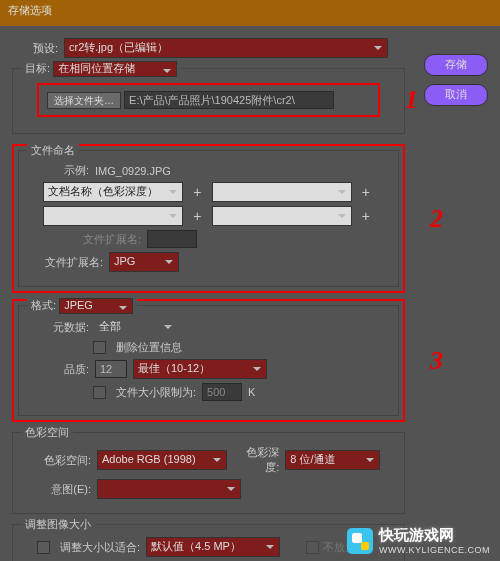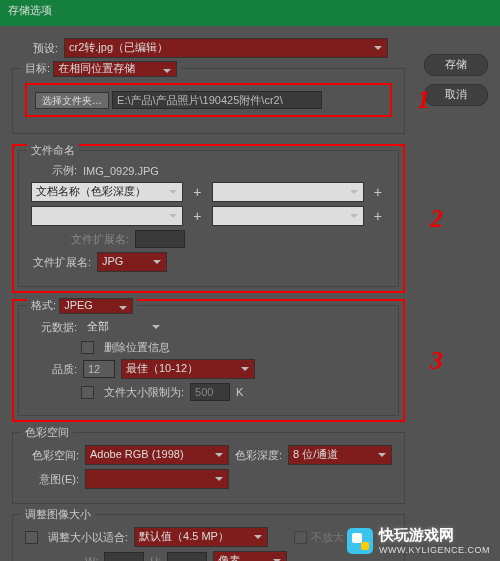--- a/index.html
+++ b/index.html
@@ -1,26 +1,26 @@
 <!DOCTYPE html>
 <html><head>
 <meta charset="utf-8">
 <style>
 body{margin:0;background:#535353;font-family:"Microsoft YaHei",sans-serif;font-size:11px;color:#ccc;width:500px;height:561px;position:relative;overflow:hidden}
-.titlebar{background:#15803d;height:20px;padding:3px 8px;color:#ddd;font-size:11px}
+.titlebar{background:#a16207;height:20px;padding:3px 8px;color:#ddd;font-size:11px}
 .main{padding:8px 95px 8px 12px;position:relative}
 .btns{position:absolute;right:12px;top:28px;display:flex;flex-direction:column;gap:8px}
-.btn{width:62px;height:20px;background:#404040;border:1px solid #333;border-radius:10px;color:#ddd;text-align:center;line-height:18px;font-size:11px}
+.btn{width:62px;height:20px;background:#8b5cf6;border:1px solid #333;border-radius:10px;color:#ddd;text-align:center;line-height:18px;font-size:11px}
 .row{display:flex;align-items:center;gap:6px;margin:4px 0}
 .lbl{min-width:46px;text-align:right;color:#ccc}
 .sel{background:#7f1d1d;border:1px solid #333;color:#ddd;height:18px;padding:0 18px 0 4px;position:relative;display:inline-block;line-height:16px}
 .sel::after{content:"";position:absolute;right:5px;top:7px;border:4px solid transparent;border-top-color:#bbb}
 .inp{background:#3a3a3a;border:1px solid #2a2a2a;color:#bbb;height:16px;padding:0 4px;display:inline-block;line-height:16px}
 .inp.light{background:#5a5a5a}
-.grp{border:1px solid #444;padding:8px 12px 10px;margin:10px 0;position:relative}
+.grp{border:1px solid #444;padding:8px 24px 10px;margin:10px 0;position:relative}
 .grp-t{position:absolute;top:-8px;left:8px;background:#535353;padding:0 4px;color:#ccc}
 .redbox{border:2px solid #e00;padding:6px 8px;margin:6px 0;position:relative}
 .redlbl{position:absolute;right:-40px;top:50%;transform:translateY(-50%);color:#e00;font-family:Georgia,serif;font-style:italic;font-size:26px;font-weight:bold}
 .smallbtn{background:#6a6a6a;border:1px solid #333;color:#ddd;padding:2px 6px;font-size:10px}
 .chk{width:11px;height:11px;border:1px solid #333;background:#5a5a5a;display:inline-block;vertical-align:middle;margin-right:4px}
 .plus{color:#ccc;font-size:14px;padding:0 4px}
 .watermark{position:absolute;bottom:6px;right:10px;display:flex;align-items:center;gap:6px}
 .wmicon{width:26px;height:26px;background:#3bc4ed;border-radius:5px;position:relative}
 .wmicon::before{content:"";position:absolute;width:10px;height:10px;background:#fff;border-radius:2px;top:5px;left:5px}
 .wmicon::after{content:"";position:absolute;width:8px;height:8px;background:#ffcc00;border-radius:2px;bottom:4px;right:4px}

